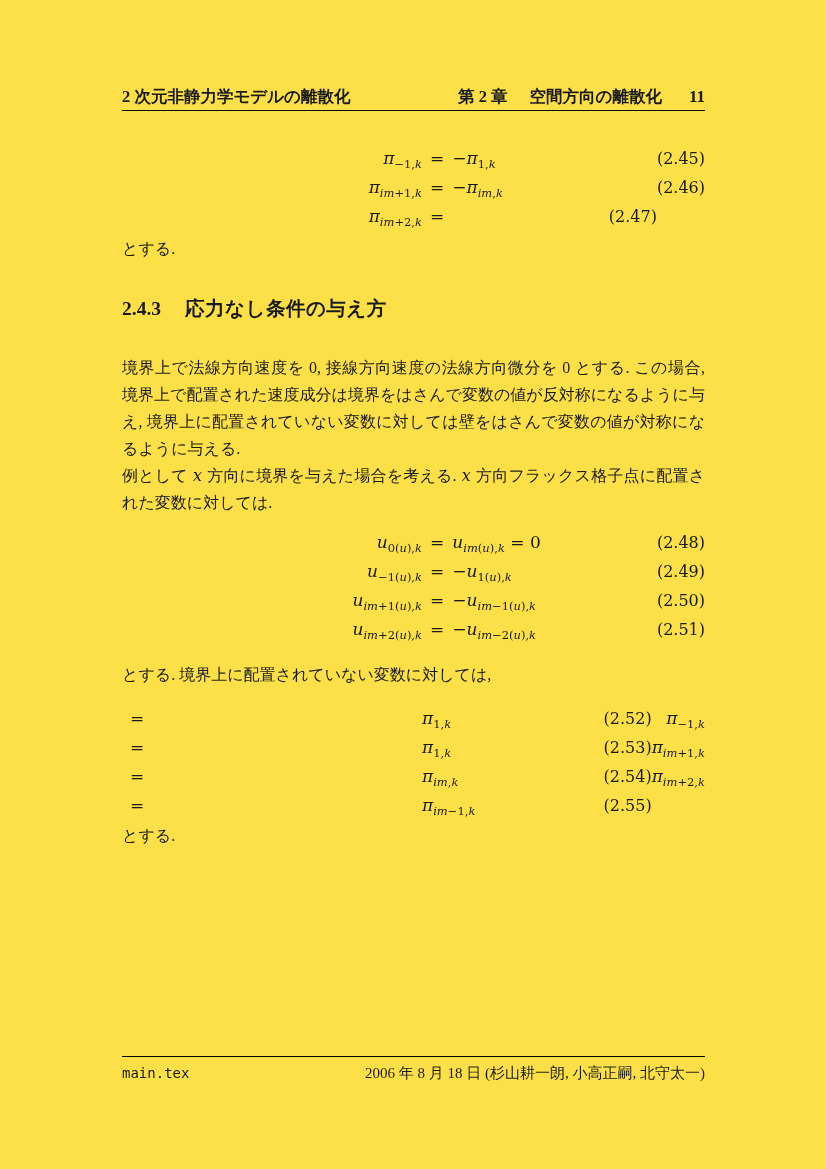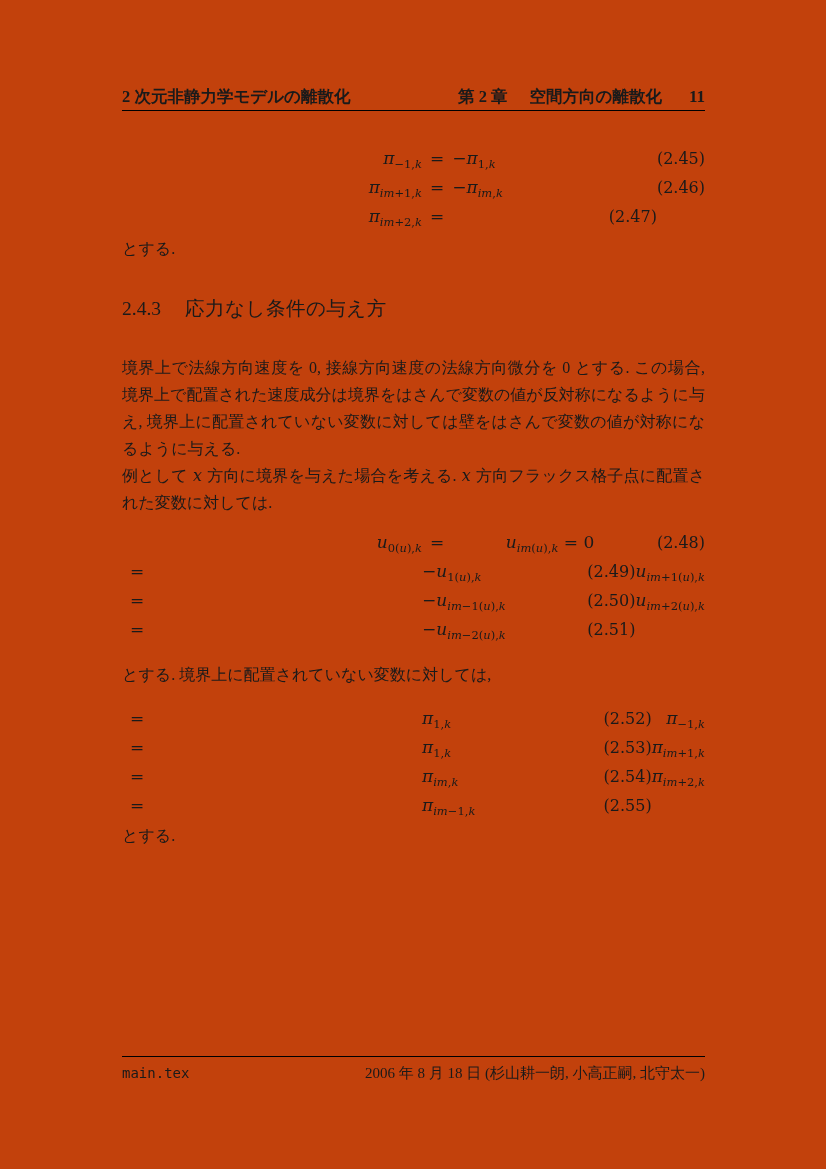--- a/index.html
+++ b/index.html
@@ -2,21 +2,21 @@
 <html><head>
 <meta charset="utf-8">
 <style>
   * { margin:0; padding:0; box-sizing:border-box; }
   html, body { background:#ffffff; }
   body { width:826px; }
 
   .page {
     position:relative;
     width:826px; height:1169px;
-    background:#c2410c;
+    background:#fde047;
     color:#1a1a1a;
     padding:88px 121px 18px 122px;
     font-family:"Liberation Serif","DejaVu Serif",serif;
     overflow:hidden;
   }
 
   
   .running-header {
     display:flex; justify-content:space-between; align-items:baseline;
     border-bottom:1.4px solid #000;
@@ -63,21 +63,21 @@
   .mt-tosuru1 { margin-top:4px; }
   .para1 { margin-top:32px; }
   .para2 { margin-top:0; }
   .para3 { margin-top:17px; }
   .para4 { margin-top:2px; }
 
   
   .section-heading {
     margin-top:33px;
     font-size:19.5px; line-height:26px;
-    font-weight:400;
+    font-weight:700;
     display:flex; align-items:baseline;
     white-space:nowrap;
   }
   .sec-num { font-family:"Liberation Serif","DejaVu Serif",serif; }
   .sec-title { margin-left:24px; font-family:"Liberation Sans","DejaVu Sans",sans-serif; letter-spacing:0.5px; }
 
   
   .page-footer {
     position:absolute;
     left:122px; right:121px; top:1056px;
@@ -126,20 +126,21 @@
 
   <p class="body-text para1">境界上で法線方向速度を 0, 接線方向速度の法線方向微分を 0 とする. この場合, 境界上で配置された速度成分は境界をはさんで変数の値が反対称になるように与え, 境界上に配置されていない変数に対しては壁をはさんで変数の値が対称になるように与える.</p>
 
   <p class="body-text para2">例として <i class="im">x</i> 方向に境界を与えた場合を考える. <i class="im">x</i> 方向フラックス格子点に配置された変数に対しては.</p>
 
   <div class="eq-group eq-g2">
       <span class="eq-lhs"><i>u</i><sub>0(<i>u</i>),<i>k</i></sub></span>
       <span class="eq-sign">=</span>
       <span class="eq-rhs"><i>u</i><sub><i>im</i>(<i>u</i>),<i>k</i></sub> = 0</span>
       <span class="eq-num">(2.48)</span>
+      <span class="eq-lhs"><i>u</i><sub>−1(<i>u</i>),<i>k</i></sub></span>
       <span class="eq-sign">=</span>
       <span class="eq-rhs">−<i>u</i><sub>1(<i>u</i>),<i>k</i></sub></span>
       <span class="eq-num">(2.49)</span>
       <span class="eq-lhs"><i>u</i><sub><i>im</i>+1(<i>u</i>),<i>k</i></sub></span>
       <span class="eq-sign">=</span>
       <span class="eq-rhs">−<i>u</i><sub><i>im</i>−1(<i>u</i>),<i>k</i></sub></span>
       <span class="eq-num">(2.50)</span>
       <span class="eq-lhs"><i>u</i><sub><i>im</i>+2(<i>u</i>),<i>k</i></sub></span>
       <span class="eq-sign">=</span>
       <span class="eq-rhs">−<i>u</i><sub><i>im</i>−2(<i>u</i>),<i>k</i></sub></span>

